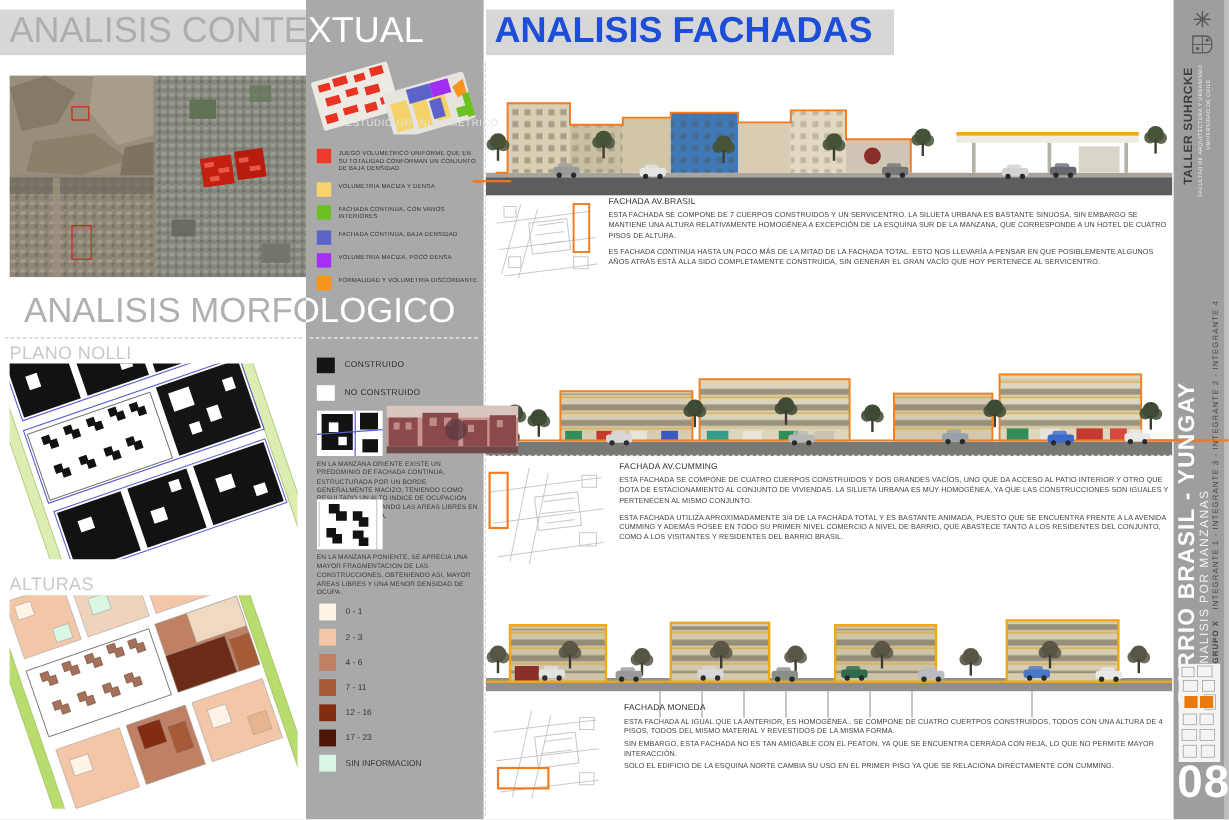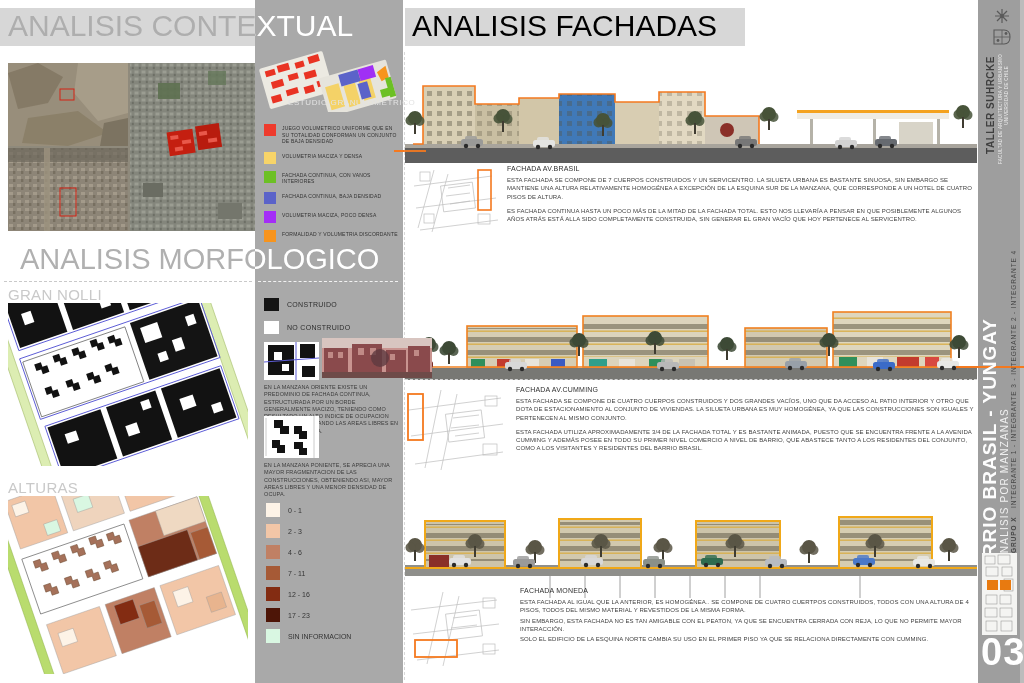--- a/index.html
+++ b/index.html
@@ -147,21 +147,21 @@
     </g>
   </svg>
 
   <div class="abs h1" style="left:20px;top:245px;font-size:29px;color:#b0b0b0;">ANALISIS MORFOLOGICO</div>
   <div class="abs clipbox" style="left:255px;top:240px;width:148px;height:42px;">
     <div class="abs h1 h1w" style="left:-235px;top:5px;font-size:29px;">ANALISIS MORFOLOGICO</div>
   </div>
   <div class="abs dash" style="left:4px;top:281px;width:248px;"></div>
   <div class="abs dash-w" style="left:258px;top:281px;width:140px;"></div>
 
-  <div class="abs h2" style="left:8px;top:286px;">GRAN NOLLI</div>
+  <div class="abs h2" style="left:8px;top:286px;">PLANO NOLLI</div>
 
   <svg class="abs" style="left:8px;top:303px;" width="240" height="163" viewBox="0 0 240 163">
     <rect width="240" height="163" fill="#ffffff"></rect>
     <g transform="rotate(-19 120 82)">
       <rect x="12" y="-50" width="9" height="280" fill="#dcedb2" stroke="#9ab45c" stroke-width=".5"></rect>
       <rect x="216" y="-50" width="9" height="280" fill="#dcedb2" stroke="#9ab45c" stroke-width=".5"></rect>
 
       <g fill="#121212">
         <rect x="30" y="-36" width="50" height="48"></rect>
           <rect x="86" y="-36" width="54" height="48"></rect>
@@ -419,21 +419,21 @@
 
       <div class="al-item">
         <span class="al-swatch" style="background-color: rgb(217, 247, 226);"></span>
         <span class="al-label">SIN INFORMACION</span>
       </div>
     </div>
 
   <div class="abs vdash" style="left:404px;top:52px;height:628px;"></div>
 
   <div class="abs band" style="left:405px;top:8px;width:340px;"></div>
-  <div class="abs h1" style="left:412px;top:11px;color:#000000;">ANALISIS FACHADAS</div>
+  <div class="abs h1" style="left:412px;top:11px;color:#1d4ed8;font-weight:bold;">ANALISIS FACHADAS</div>
 
   <svg class="abs" style="left:405px;top:58px;" width="572" height="105" viewBox="0 0 572 105">
     <rect x="0" y="86" width="572" height="5" fill="#a8a49c"></rect>
     <rect x="0" y="90" width="572" height="15" fill="#5d5d5d"></rect>
     <g>
       <rect x="18" y="28" width="52" height="58" fill="#d9cfb4"></rect>
       <rect x="18" y="28" width="52" height="58" fill="url(#winp)" opacity=".55"></rect>
       <rect x="70" y="46" width="44" height="40" fill="#c9bfa2"></rect>
       <rect x="70" y="46" width="44" height="40" fill="url(#winp)" opacity=".4"></rect>
       <rect x="114" y="40" width="40" height="46" fill="#d2c6a8"></rect>
@@ -683,15 +683,15 @@
         <rect x="18" y="42" width="11" height="9"></rect>
         <rect x="3" y="55" width="12" height="9"></rect>
         <rect x="18" y="55" width="12" height="9"></rect>
       <rect x="4" y="68" width="11" height="10"></rect>
         <rect x="19" y="68" width="11" height="10"></rect>
       <rect x="22" y="26" width="9" height="12"></rect>
     </g>
     <rect x="5" y="27" width="11" height="10" fill="#e87a10"></rect>
     <rect x="18" y="27" width="11" height="10" fill="#e87a10"></rect>
   </svg>
-  <div class="abs pagenum" style="left:981px;top:633px;">03</div>
+  <div class="abs pagenum" style="left:981px;top:633px;">08</div>
 
 </div>
 
 </body></html>

